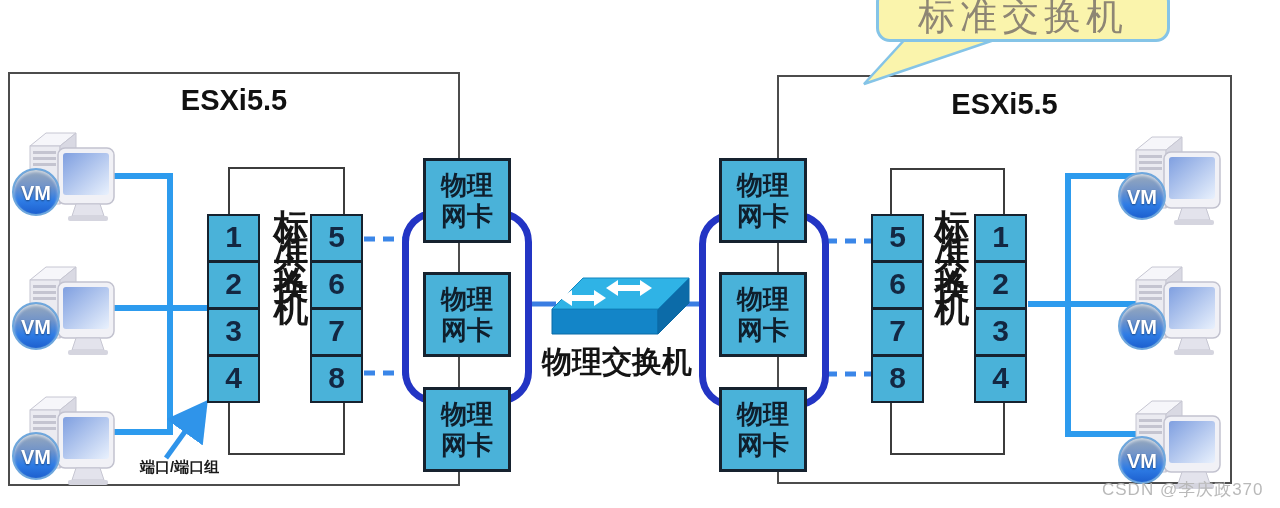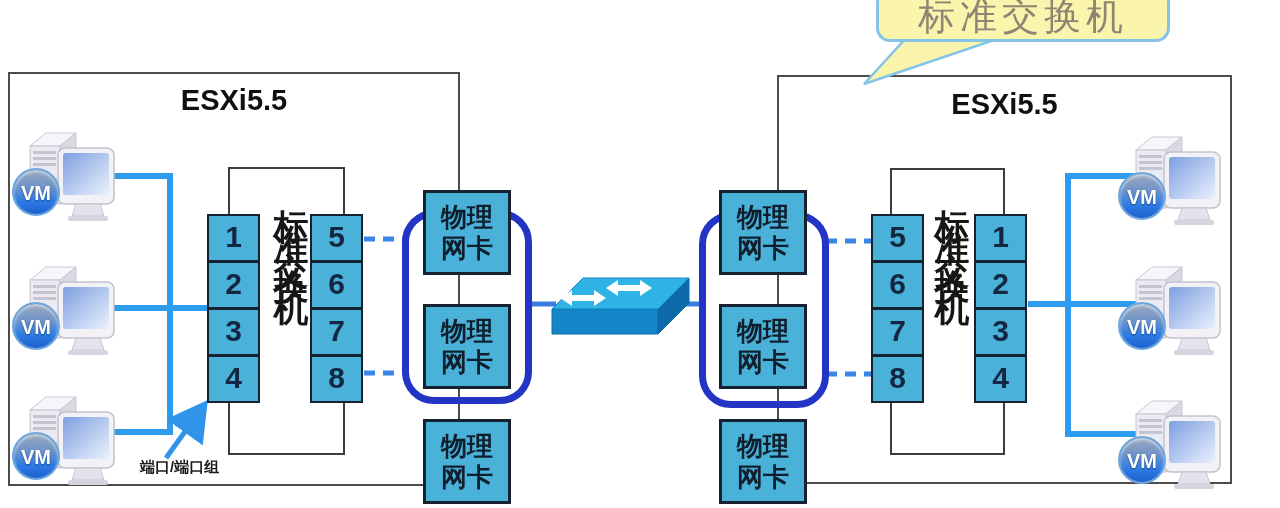--- a/index.html
+++ b/index.html
@@ -11,21 +11,21 @@
   
   .vswitch-box{position:absolute;background:#fff;border:2px solid #3c3c3c;z-index:3;box-sizing:border-box;}
   .vswitch-label{position:absolute;writing-mode:vertical-rl;text-orientation:upright;
                  font-weight:bold;font-size:35px;letter-spacing:20px;color:#161616;z-index:4;}
   
   .port{position:absolute;width:53px;height:48px;background:#4ab2d9;border:2px solid #16222f;
         box-sizing:border-box;font-weight:bold;font-size:30px;line-height:42px;text-align:center;
         color:#132742;z-index:4;}
   
   .nic{position:absolute;width:88px;height:85px;background:#4ab2d9;border:3px solid #16222f;
-       box-sizing:border-box;z-index:5;display:flex;align-items:center;justify-content:center;margin-top:32px;}
+       box-sizing:border-box;z-index:5;display:flex;align-items:center;justify-content:center;}
   .nic span{display:block;width:58px;text-align:center;font-weight:bold;font-size:26px;
             line-height:31px;color:#0f1f2d;word-break:break-all;}
   
   .nic-group{position:absolute;border:7px solid #2335c4;border-radius:32px;z-index:3;
              box-sizing:border-box;background:transparent;}
   
   .vm{position:absolute;width:104px;height:104px;z-index:5;}
   .vm-badge{position:absolute;left:-2px;top:44px;width:48px;height:48px;border-radius:50%;
             background:linear-gradient(180deg,#97a9bd 0%,#7495c8 35%,#2e7ce5 70%,#1d60cf 100%);
             border:2px solid #6ea7dd;color:#fff;font-weight:bold;font-size:20px;line-height:46px;
@@ -164,20 +164,21 @@
     </div>
   <div class="nic" style="left:423px;top:272px;">
     <span>物理网卡</span>
     </div>
   <div class="nic" style="left:423px;top:387px;">
     <span>物理网卡</span>
     </div>
 
   <div class="pg-label">端口/端口组</div>
 
+  <div class="psw-label">物理交换机</div>
 
   <div class="host-box" style="left:777px;top:75px;width:455px;height:409px;"></div>
   <div class="host-title" style="left:777px;top:88px;width:455px;">ESXi5.5</div>
 
   <div class="nic-group" style="left:699px;top:212px;width:130px;height:196px;"></div>
   <div class="nic" style="left:719px;top:158px;">
     <span>物理网卡</span>
     </div>
   <div class="nic" style="left:719px;top:272px;">
     <span>物理网卡</span>
@@ -241,14 +242,15 @@
       <polygon points="62,80 86,80 90,92 58,92" fill="#e3e3ec" stroke="#c6c6d2"></polygon>
       <rect x="54" y="92" width="40" height="5" rx="2" fill="#d5d5df"></rect>
     </svg>
     <div class="vm-badge">VM</div>
   </div>
 
   <div class="callout">
     <span class="callout-text">标准交换机</span>
   </div>
 
+  <div class="watermark">CSDN @李庆政370</div>
 
 </div>
 
 </body></html>

